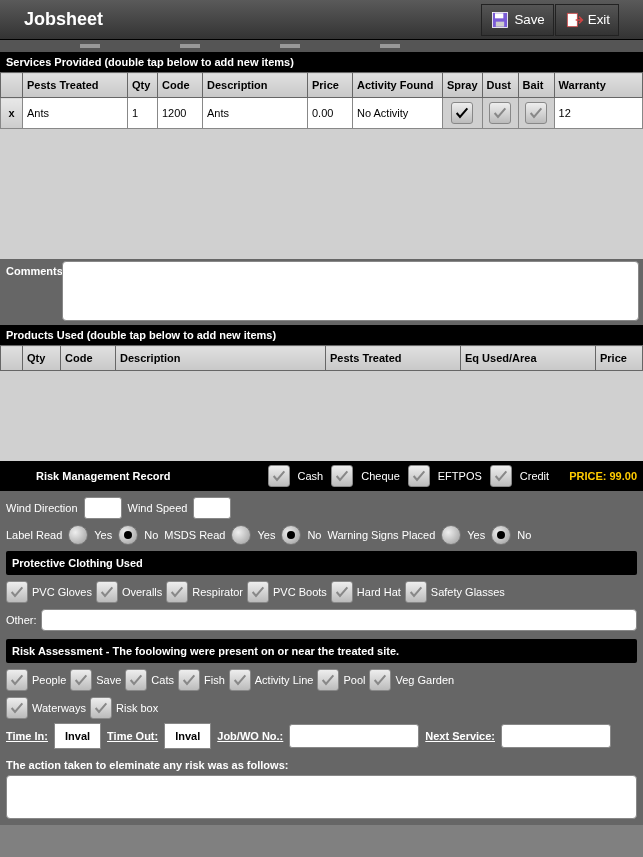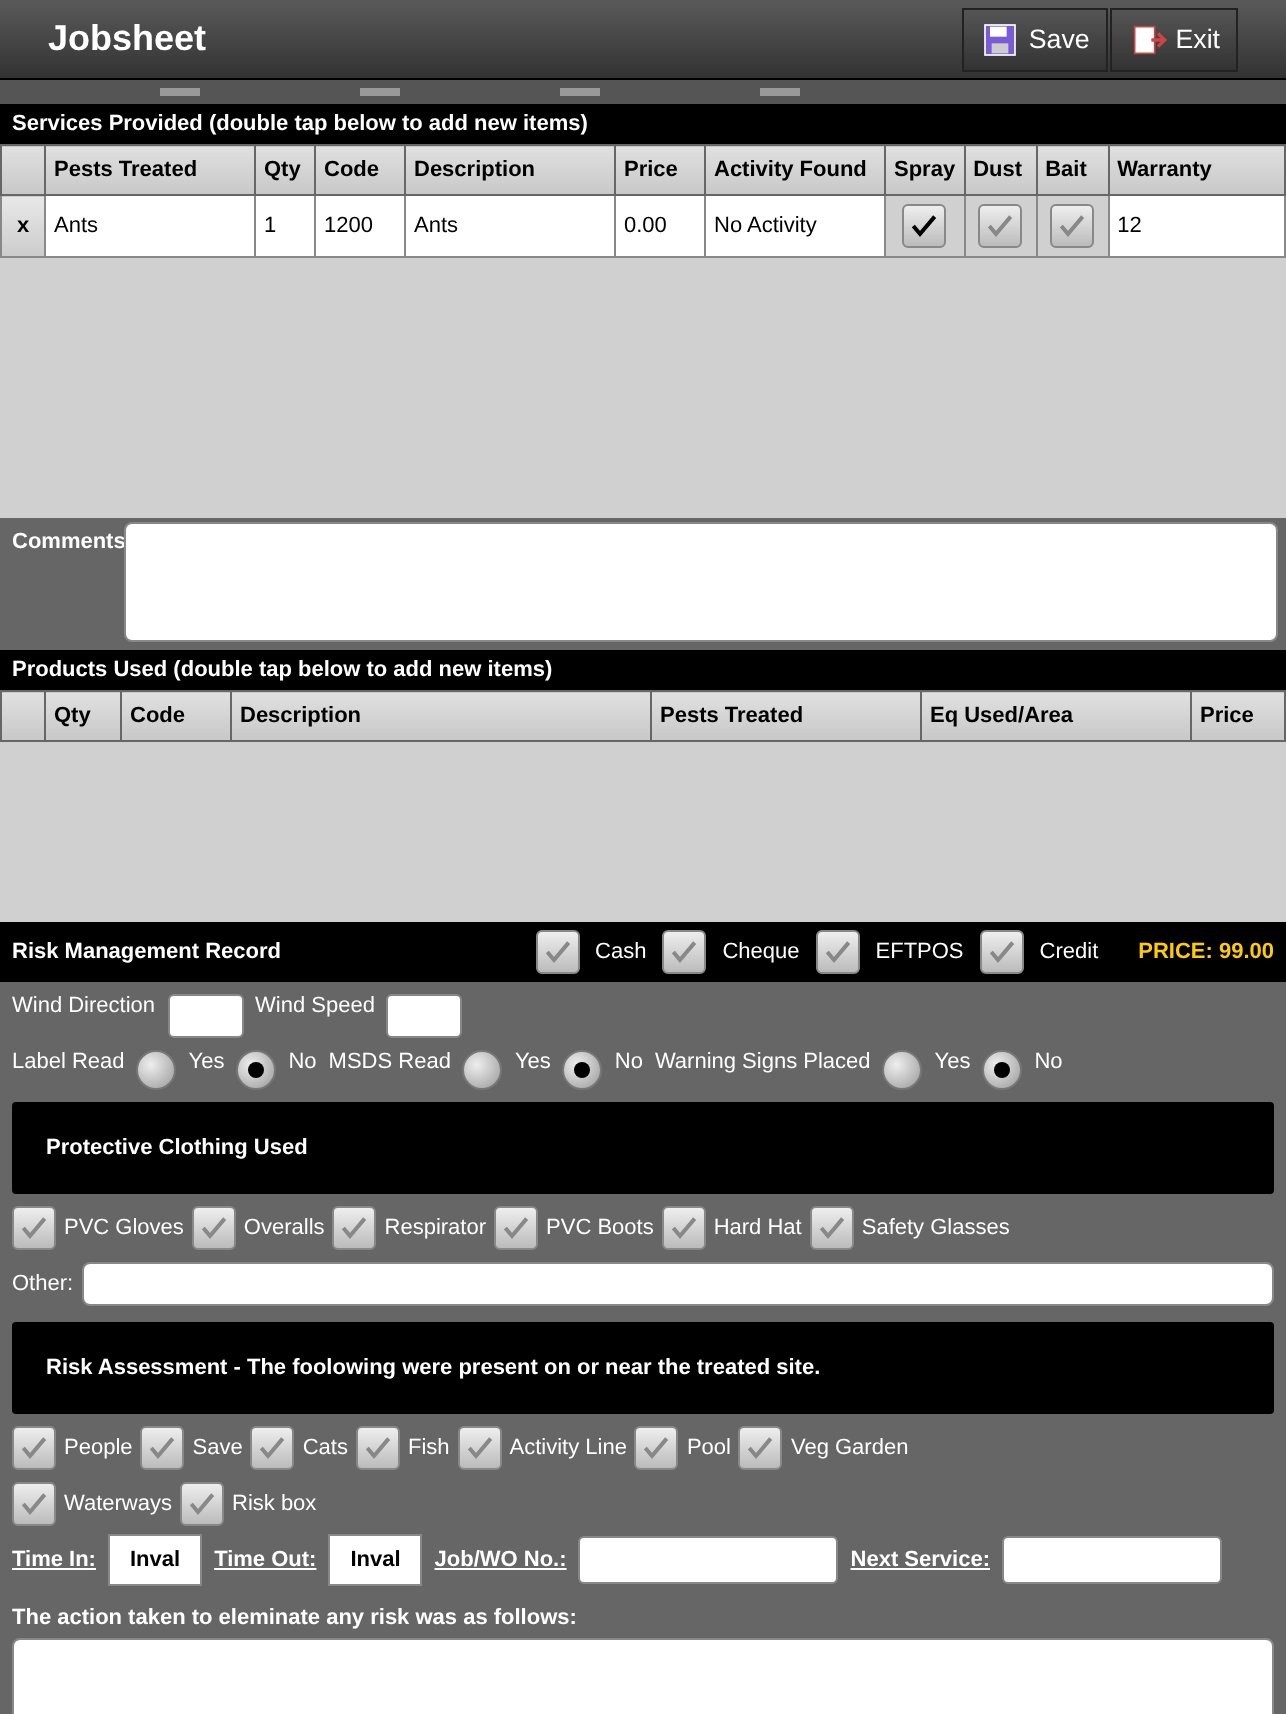--- a/index.html
+++ b/index.html
@@ -14,33 +14,33 @@
 table { border-collapse: collapse; width: 100%; }
 th { background: linear-gradient(#e0e0e0, #c8c8c8); border: 1px solid #666; padding: 6px 4px; text-align: left; font-size: 11px; font-weight: bold; }
 td { border: 1px solid #888; padding: 4px; background: #fff; font-size: 11px; }
 .del-btn { width: 20px; text-align: center; background: linear-gradient(#e8e8e8, #ccc); cursor: pointer; font-weight: bold; }
 .svc-area { background: #d0d0d0; height: 130px; }
 .prod-area { background: #d0d0d0; height: 90px; }
 .comments-row { background: #666; display: flex; padding: 0; }
 .comments-label { color: #fff; font-weight: bold; padding: 6px; width: 62px; }
 .comments-box { flex: 1; background: #fff; border: 1px solid #888; border-radius: 4px; height: 60px; margin: 2px 4px 4px 0; }
 .risk-head { background: #000; color: #fff; display: flex; align-items: center; padding: 4px 6px; gap: 8px; }
-.risk-head .rlabel { font-weight: bold; flex: 0 0 auto; margin-right: auto; }
+.risk-head .rlabel { font-weight: bold; flex: 0 0 auto; margin-right: auto; margin-left: 30px; }
 .chkbox { width: 22px; height: 22px; background: linear-gradient(#eee, #bbb); border: 1px solid #888; border-radius: 3px; display: inline-flex; align-items: center; justify-content: center; cursor: pointer; flex-shrink: 0; }
 .chkbox svg { width: 16px; height: 16px; stroke: #888; stroke-width: 3; fill: none; }
 .chkbox.checked svg { stroke: #000; }
 .price { color: #ffcc00; font-weight: bold; margin-left: 12px; }
 .gray-panel { background: #666; padding: 6px; color: #fff; }
-.row { display: flex; gap: 6px; flex-wrap: wrap; margin-bottom: 6px; }
+.row { display: flex; align-items: center; gap: 6px; flex-wrap: wrap; margin-bottom: 6px; }
 .row label { font-size: 11px; color: #fff; }
 .txtbox { background: #fff; border: 1px solid #888; border-radius: 3px; height: 22px; padding: 2px 4px; }
 .txtbox.sm { width: 38px; }
 .radio { width: 20px; height: 20px; border-radius: 50%; background: radial-gradient(circle at 35% 35%, #eee, #999); border: 1px solid #777; display: inline-flex; align-items: center; justify-content: center; cursor: pointer; flex-shrink: 0; }
 .radio.sel::after { content: ''; width: 8px; height: 8px; background: #000; border-radius: 50%; }
-.sub-head { background: #000; color: #fff; padding: 17px; font-weight: bold; border-radius: 2px; margin-bottom: 6px; }
+.sub-head { background: #000; color: #fff; padding: 6px; font-weight: bold; border-radius: 2px; margin-bottom: 6px; }
 .chk-row { display: flex; flex-wrap: wrap; gap: 6px 4px; align-items: center; }
 .chk-item { display: flex; align-items: center; gap: 4px; }
 .chk-item span { color: #fff; font-size: 11px; }
 .other-input { flex: 1; background: #fff; border-radius: 4px; height: 22px; border: 1px solid #888; min-width: 200px; }
 .bottom-row { display: flex; align-items: center; gap: 6px; margin-top: 4px; flex-wrap: wrap; }
 .bottom-row label { color: #fff; font-weight: bold; font-size: 11px; text-decoration: underline; }
 .valbox { background: #fff; border: 1px solid #888; padding: 6px 10px; font-weight: bold; font-size: 11px; color: #000; }
 .txtfld { background: #fff; border: 1px solid #888; border-radius: 3px; height: 24px; width: 130px; }
 .action-label { color: #fff; font-weight: bold; margin: 10px 0 4px; }
 .action-box { background: #fff; border: 1px solid #888; border-radius: 4px; height: 44px; width: 100%; }

